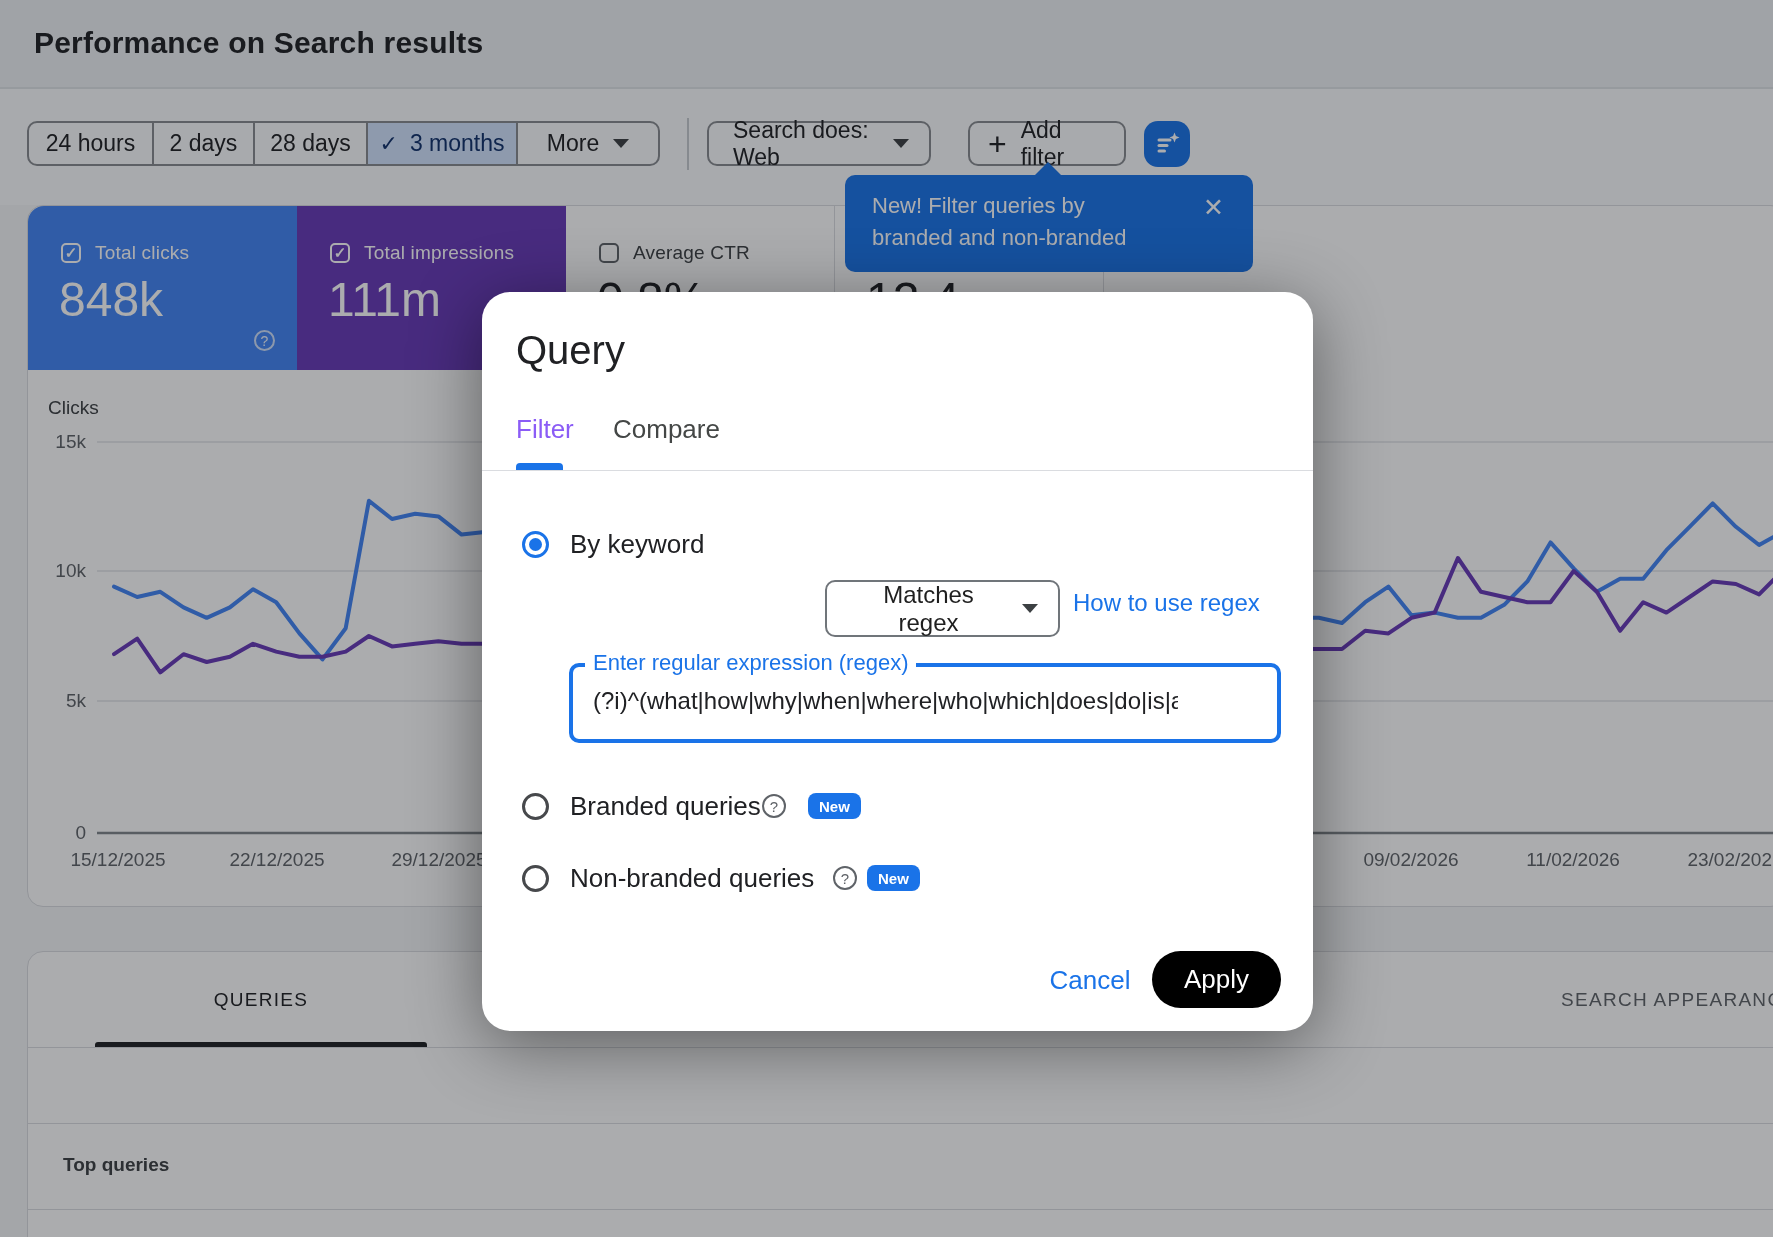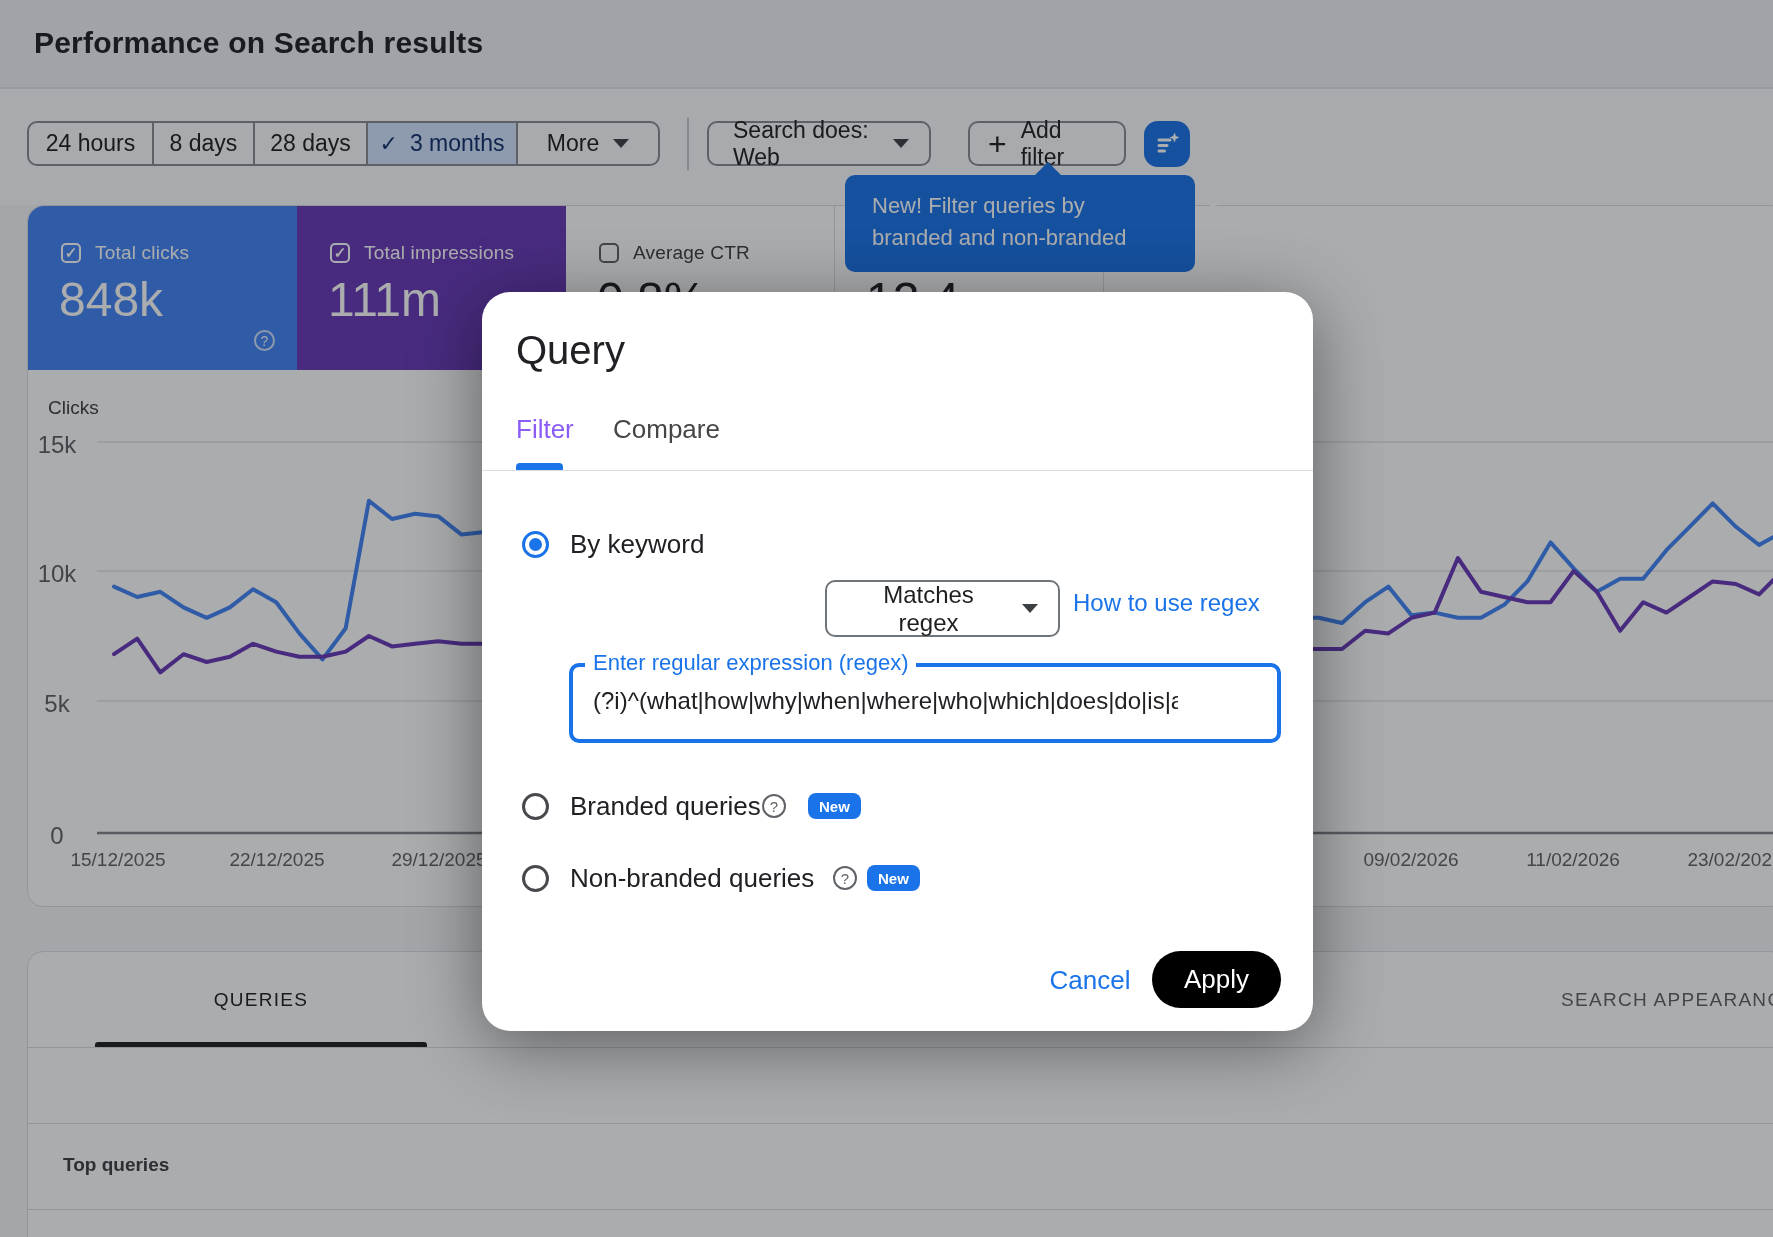--- a/index.html
+++ b/index.html
@@ -34,35 +34,35 @@
   .tile.t3{left:807px;background:#fff;border-right:1px solid #dadce0}
   .tile-head{position:absolute;left:33px;top:36px;display:flex;align-items:center;gap:14px}
   .cbx{width:20px;height:20px;border:2.5px solid #fff;border-radius:5px;display:flex;align-items:center;justify-content:center;font-size:15px;font-weight:700;color:#fff;box-sizing:border-box}
   .cbx.gray{border-color:#5f6368;color:transparent}
   .tile-label{font-size:19px;color:#fff;letter-spacing:.2px}
   .tile-label.dark{color:#3c4043}
   .tile-value{position:absolute;left:31px;top:66px;font-size:48px;color:#fff}
   .tile-value.dark{color:#202124}
   .help-circ{position:absolute;left:226px;top:124px;width:21px;height:21px;border:2px solid rgba(255,255,255,.75);border-radius:50%;color:rgba(255,255,255,.9);font-size:14px;display:flex;align-items:center;justify-content:center;box-sizing:border-box}
   .axis-title{position:absolute;left:48px;top:397px;font-size:19px;color:#3c4043}
-  .ytick{position:absolute;left:28px;width:58px;text-align:center;font-size:24px;color:#5f6368}
+  .ytick{position:absolute;left:28px;width:58px;text-align:right;font-size:19px;color:#5f6368}
   #xlabels{position:absolute;left:0;top:849px;width:1773px;height:26px}
   .xdate{position:absolute;width:140px;text-align:center;font-size:19px;color:#5f6368;white-space:nowrap}
   #chart-svg{position:absolute;left:27px;top:205px}
   
   .bottom-card{position:absolute;left:27px;top:951px;width:1760px;height:300px;background:#fff;border:1px solid #dadce0;border-radius:16px 16px 0 0;box-sizing:border-box}
   .tab{position:absolute;top:0;height:95px;display:flex;align-items:center;justify-content:center;font-size:19px;font-weight:500;letter-spacing:1.3px;white-space:nowrap}
   .tab.q{left:67px;width:332px;color:#202124}
   .tab.sa{left:1533px;color:#5f6368}
   .tab-indicator{position:absolute;left:67px;top:90px;width:332px;height:5px;background:#202124;border-radius:3px 3px 0 0}
   .hdiv{position:absolute;left:0;width:1758px;height:1px;background:#dadce0}
   .tq-label{position:absolute;left:35px;top:202px;font-size:19px;font-weight:700;color:#3c4043}
   
   .scrim{position:absolute;inset:0;background:rgba(14,18,24,.35);z-index:40}
-  .tooltip{position:absolute;left:845px;top:175px;width:350px;height:97px;background:#1a73e8;border-radius:10px;z-index:10;box-sizing:border-box}
+  .tooltip{position:absolute;left:845px;top:175px;width:408px;height:97px;background:#1a73e8;border-radius:10px;z-index:10;box-sizing:border-box}
   .tooltip-caret{position:absolute;left:1034px;top:162px;width:0;height:0;border-left:14px solid transparent;border-right:14px solid transparent;border-bottom:14px solid #1a73e8;z-index:10}
   .tooltip-text{position:absolute;left:27px;top:15px;font-size:22px;line-height:32px;color:#fff}
   .tooltip-x{position:absolute;left:358px;top:18px;font-size:25px;color:#fff;background:none;border:none;padding:0;font-family:inherit;cursor:default}
   .modal{position:absolute;left:482px;top:292px;width:831px;height:739px;background:#fff;border-radius:28px;z-index:60;box-shadow:0 14px 70px rgba(0,0,0,.45);box-sizing:border-box}
   .m-title{position:absolute;left:34px;top:36px;font-size:40px;font-weight:400;color:#202124}
   .m-tab{position:absolute;top:122px;font-size:26px;background:none;border:none;padding:0;font-family:inherit}
   .m-tab.filter{left:34px;color:#8b5cf6;font-weight:400}
   .m-tab.compare{left:131px;color:#444746;font-weight:400}
   .m-underline{position:absolute;left:34px;top:171px;width:47px;height:7px;background:#1a73e8;border-radius:4px 4px 0 0}
   .m-div{position:absolute;left:0;top:178px;width:831px;height:1px;background:#dadce0}
@@ -89,21 +89,21 @@
 
 <div class="topband"></div>
 <div class="page-title">Performance on Search results</div>
 <div class="toolbar-band"></div>
 
 <div class="chip-group">
   <div class="chip c0">
       <span>24 hours</span>
     </div>
   <div class="chip c1">
-      <span>8 days</span>
+      <span>2 days</span>
     </div>
   <div class="chip c2">
       <span>28 days</span>
     </div>
   <div class="chip c3 selected">
     <span class="check">✓</span>
     <span>3 months</span>
   </div>
   <div class="chip c4">
     <span>More</span>

